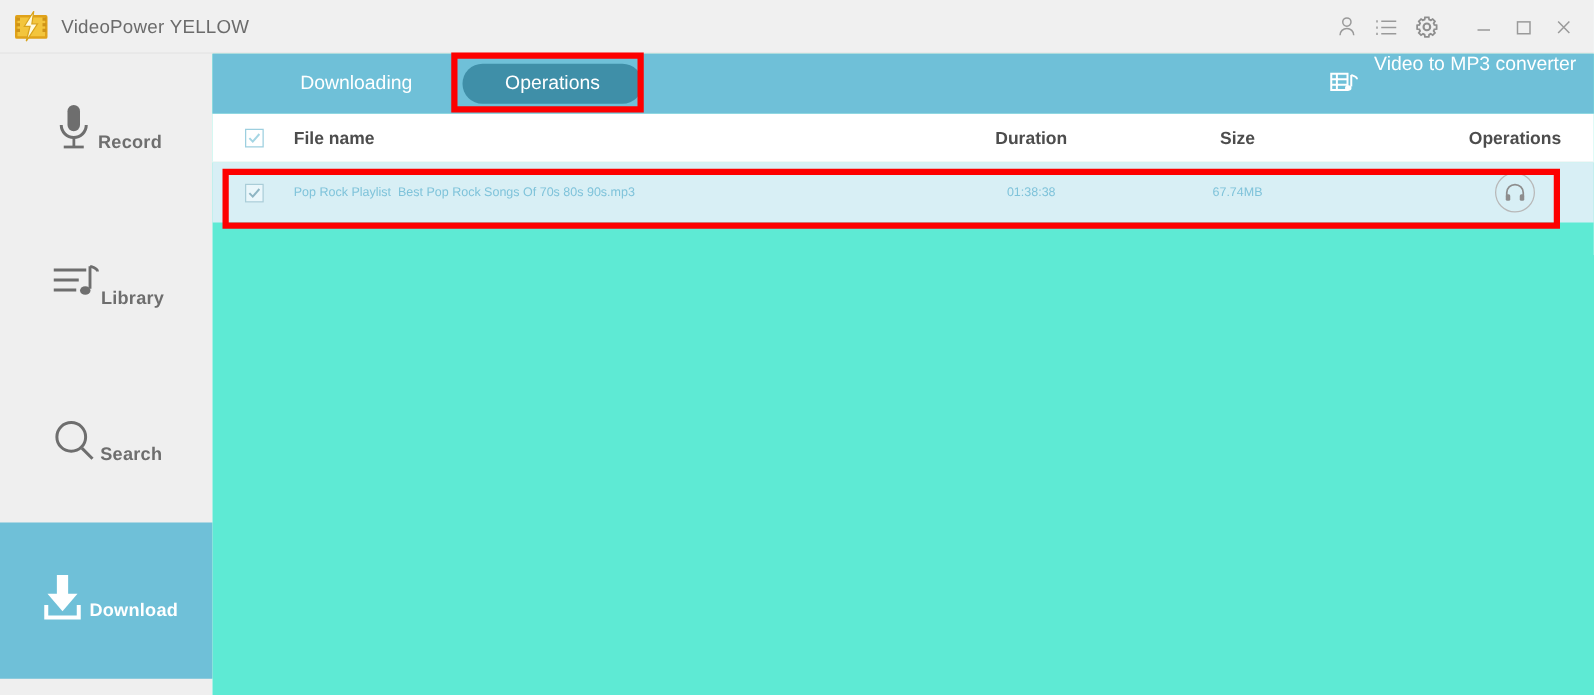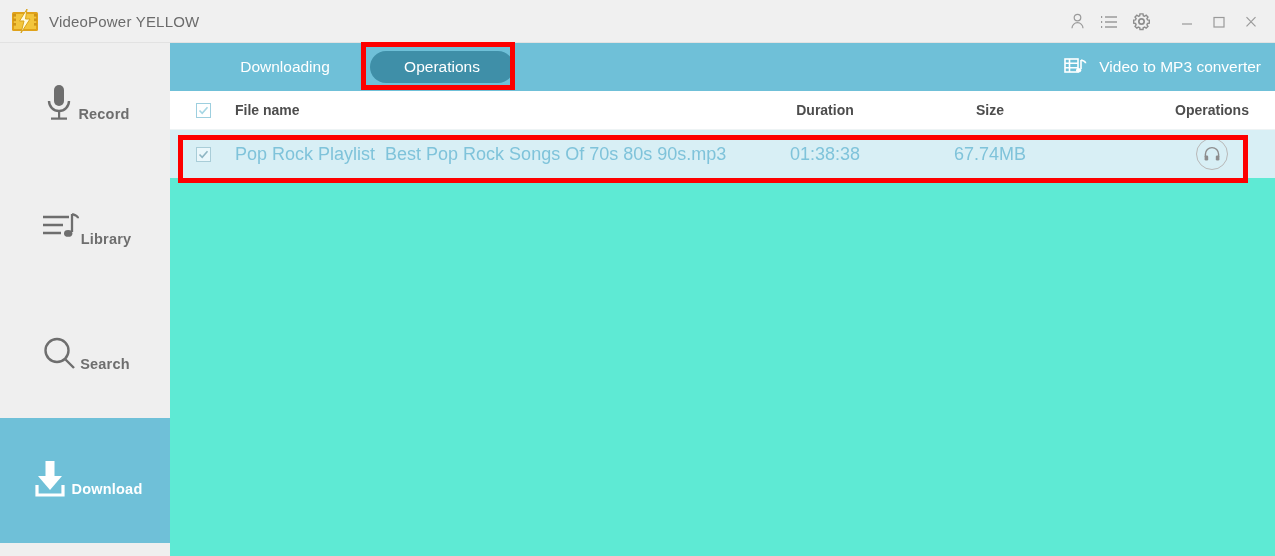--- a/index.html
+++ b/index.html
@@ -127,21 +127,20 @@
     left: 200px;
     width: 144px;
     background: #3f8fa8;
     border-radius: 16px;
   }
   .converter {
     position: absolute;
     right: 14px; top: 0;
     height: 48px;
     display: flex;
-    align-items: center;
     color: #ffffff;
     font-size: 15.5px;
   }
   .converter-icon {
     margin-right: 12px;
     display: flex;
     align-items: center;
   }
 
   
@@ -155,21 +154,21 @@
     position: relative;
     height: 48px;
     background: #d8eff5;
   }
   .cell {
     position: absolute;
     top: 0;
     height: 100%;
     display: flex;
     align-items: center;
-    font-size: 18px;
+    font-size: 10px;
     white-space: pre;
   }
   .c-check  { left: 18px;  width: 30px; justify-content: center; }
   .c-name   { left: 65px;  }
   .c-dur    { left: 590px; width: 130px; justify-content: center; }
   .c-size   { left: 760px; width: 120px; justify-content: center; }
   .c-ops    { right: 8px;  width: 110px; justify-content: center; }
 
   .table-head .cell {
     color: #4d4d4d;

